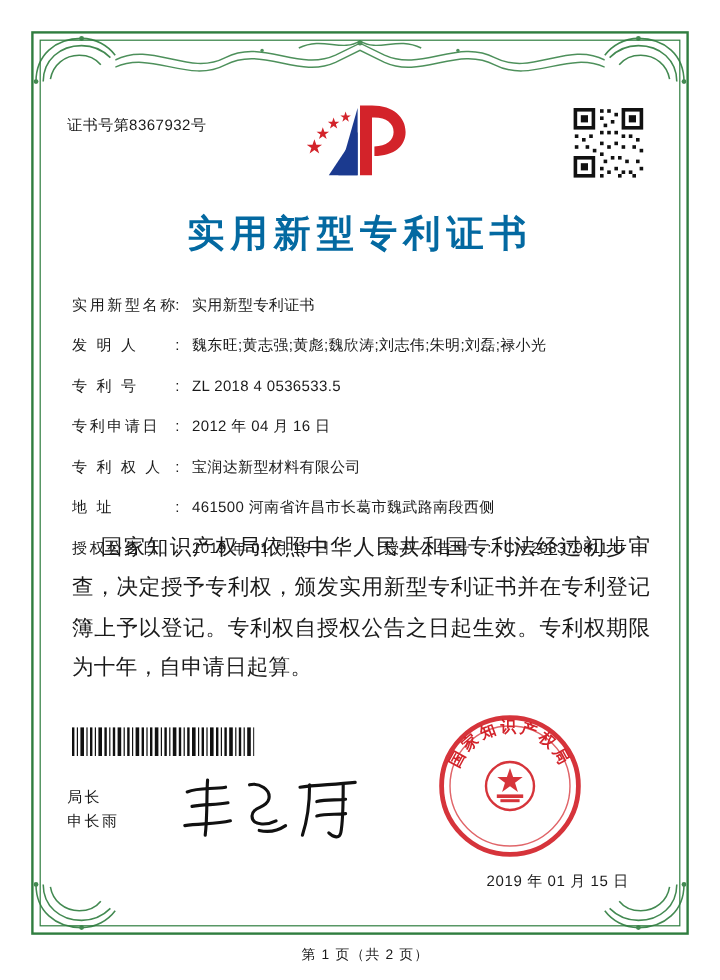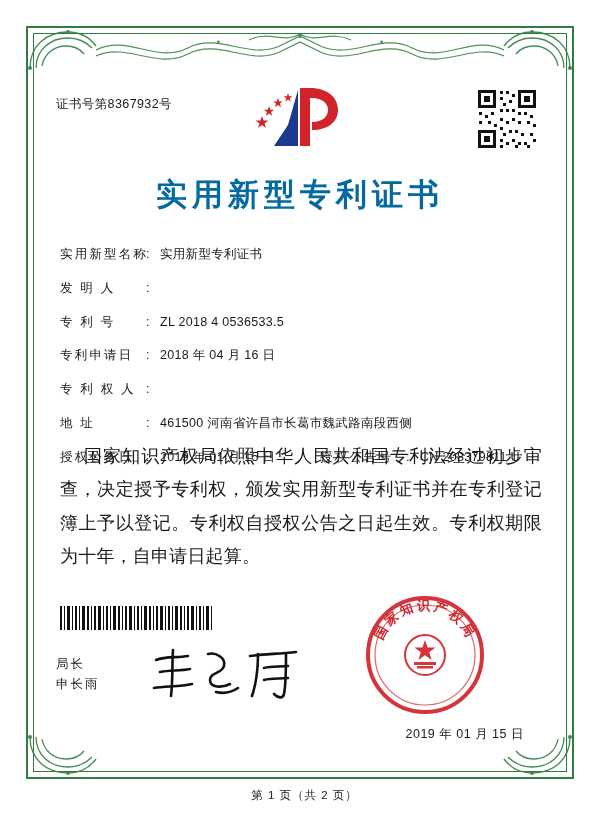--- a/index.html
+++ b/index.html
@@ -383,37 +383,39 @@
 
       <div class="field-row">
         <span class="field-label">实用新型名称</span>
         <span class="field-colon">:</span>
         <span class="field-value">实用新型专利证书</span>
       </div>
 
       <div class="field-row">
         <span class="field-label">发 明 人</span>
         <span class="field-colon">:</span>
+        <span class="field-value">魏东旺;黄志强;黄彪;魏欣涛;刘志伟;朱明;刘磊;禄小光</span>
       </div>
 
       <div class="field-row">
         <span class="field-label">专 利 号</span>
         <span class="field-colon">:</span>
         <span class="field-value">ZL 2018 4 0536533.5</span>
       </div>
 
       <div class="field-row">
         <span class="field-label">专利申请日</span>
         <span class="field-colon">:</span>
-        <span class="field-value">2018 年 04 月 16 日</span>
+        <span class="field-value">2012 年 04 月 16 日</span>
       </div>
 
       <div class="field-row">
         <span class="field-label">专 利 权 人</span>
         <span class="field-colon">:</span>
+        <span class="field-value">宝润达新型材料有限公司</span>
       </div>
 
       <div class="field-row">
         <span class="field-label">地 址</span>
         <span class="field-colon">:</span>
         <span class="field-value">461500 河南省许昌市长葛市魏武路南段西侧</span>
       </div>
 
       <div class="field-row dual">
         <span class="field-label">授权公告日</span>

